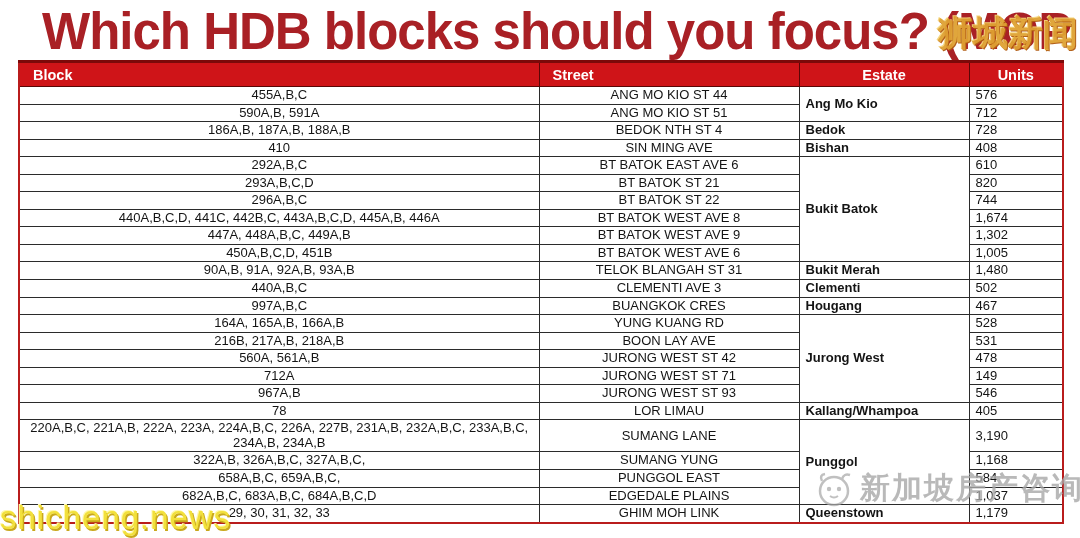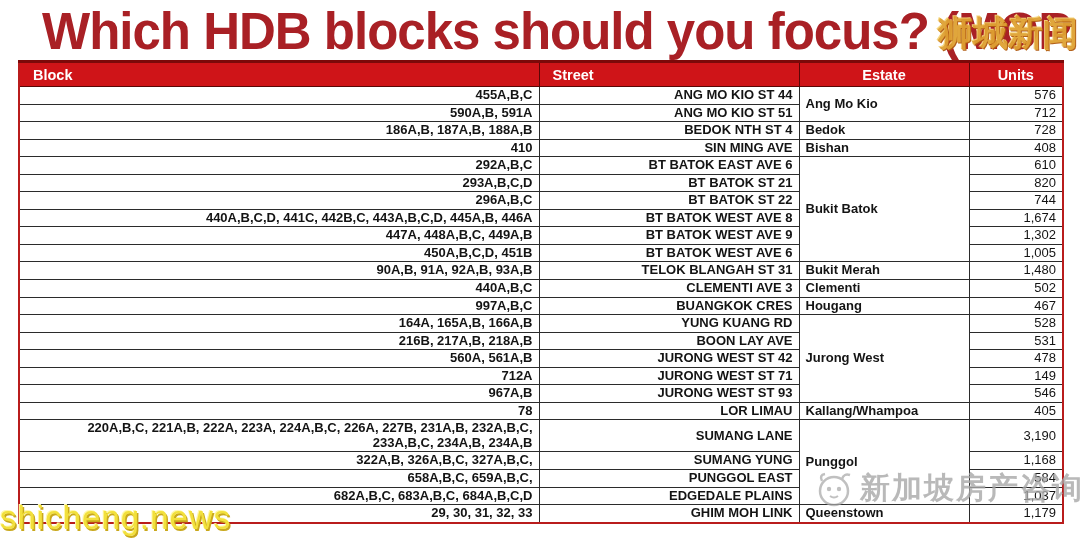--- a/index.html
+++ b/index.html
@@ -25,23 +25,23 @@
     border:1px solid #5a0606; border-top:3px solid #7c0909;
     padding:0 6px;
   }
   table.hdb th.left { text-align:left; padding-left:13px; }
   table.hdb th.center { text-align:center; }
   table.hdb td {
     border:1px solid #2b2b2b; font-size:13px; color:#141414;
     height:17px; line-height:1.12; padding:1px 6px; background:#ffffff;
     overflow:hidden;
   }
-  td.block, td.street { text-align:right; padding-left:12px;font-weight:bold; }
+  td.block, td.street { text-align:center; padding-left:12px; }
   td.estate { text-align:left; font-weight:bold; font-size:14.5px; }
-  td.units  { text-align:right; }
+  td.units  { text-align:left; }
 
   .wm { position:absolute; pointer-events:none; white-space:nowrap; }
   .wm-top-right {
     right:2px; top:10px; z-index:6;
     font-size:35px; font-weight:bold; color:var(--wm-gold,#DFA232);
     text-shadow:1px 1px 0 #b05a10, -1px -1px 0 #f5d57a;
     opacity:0.95;
   }
   .wm-bottom-left {
     left:0px; top:499px; z-index:6;

